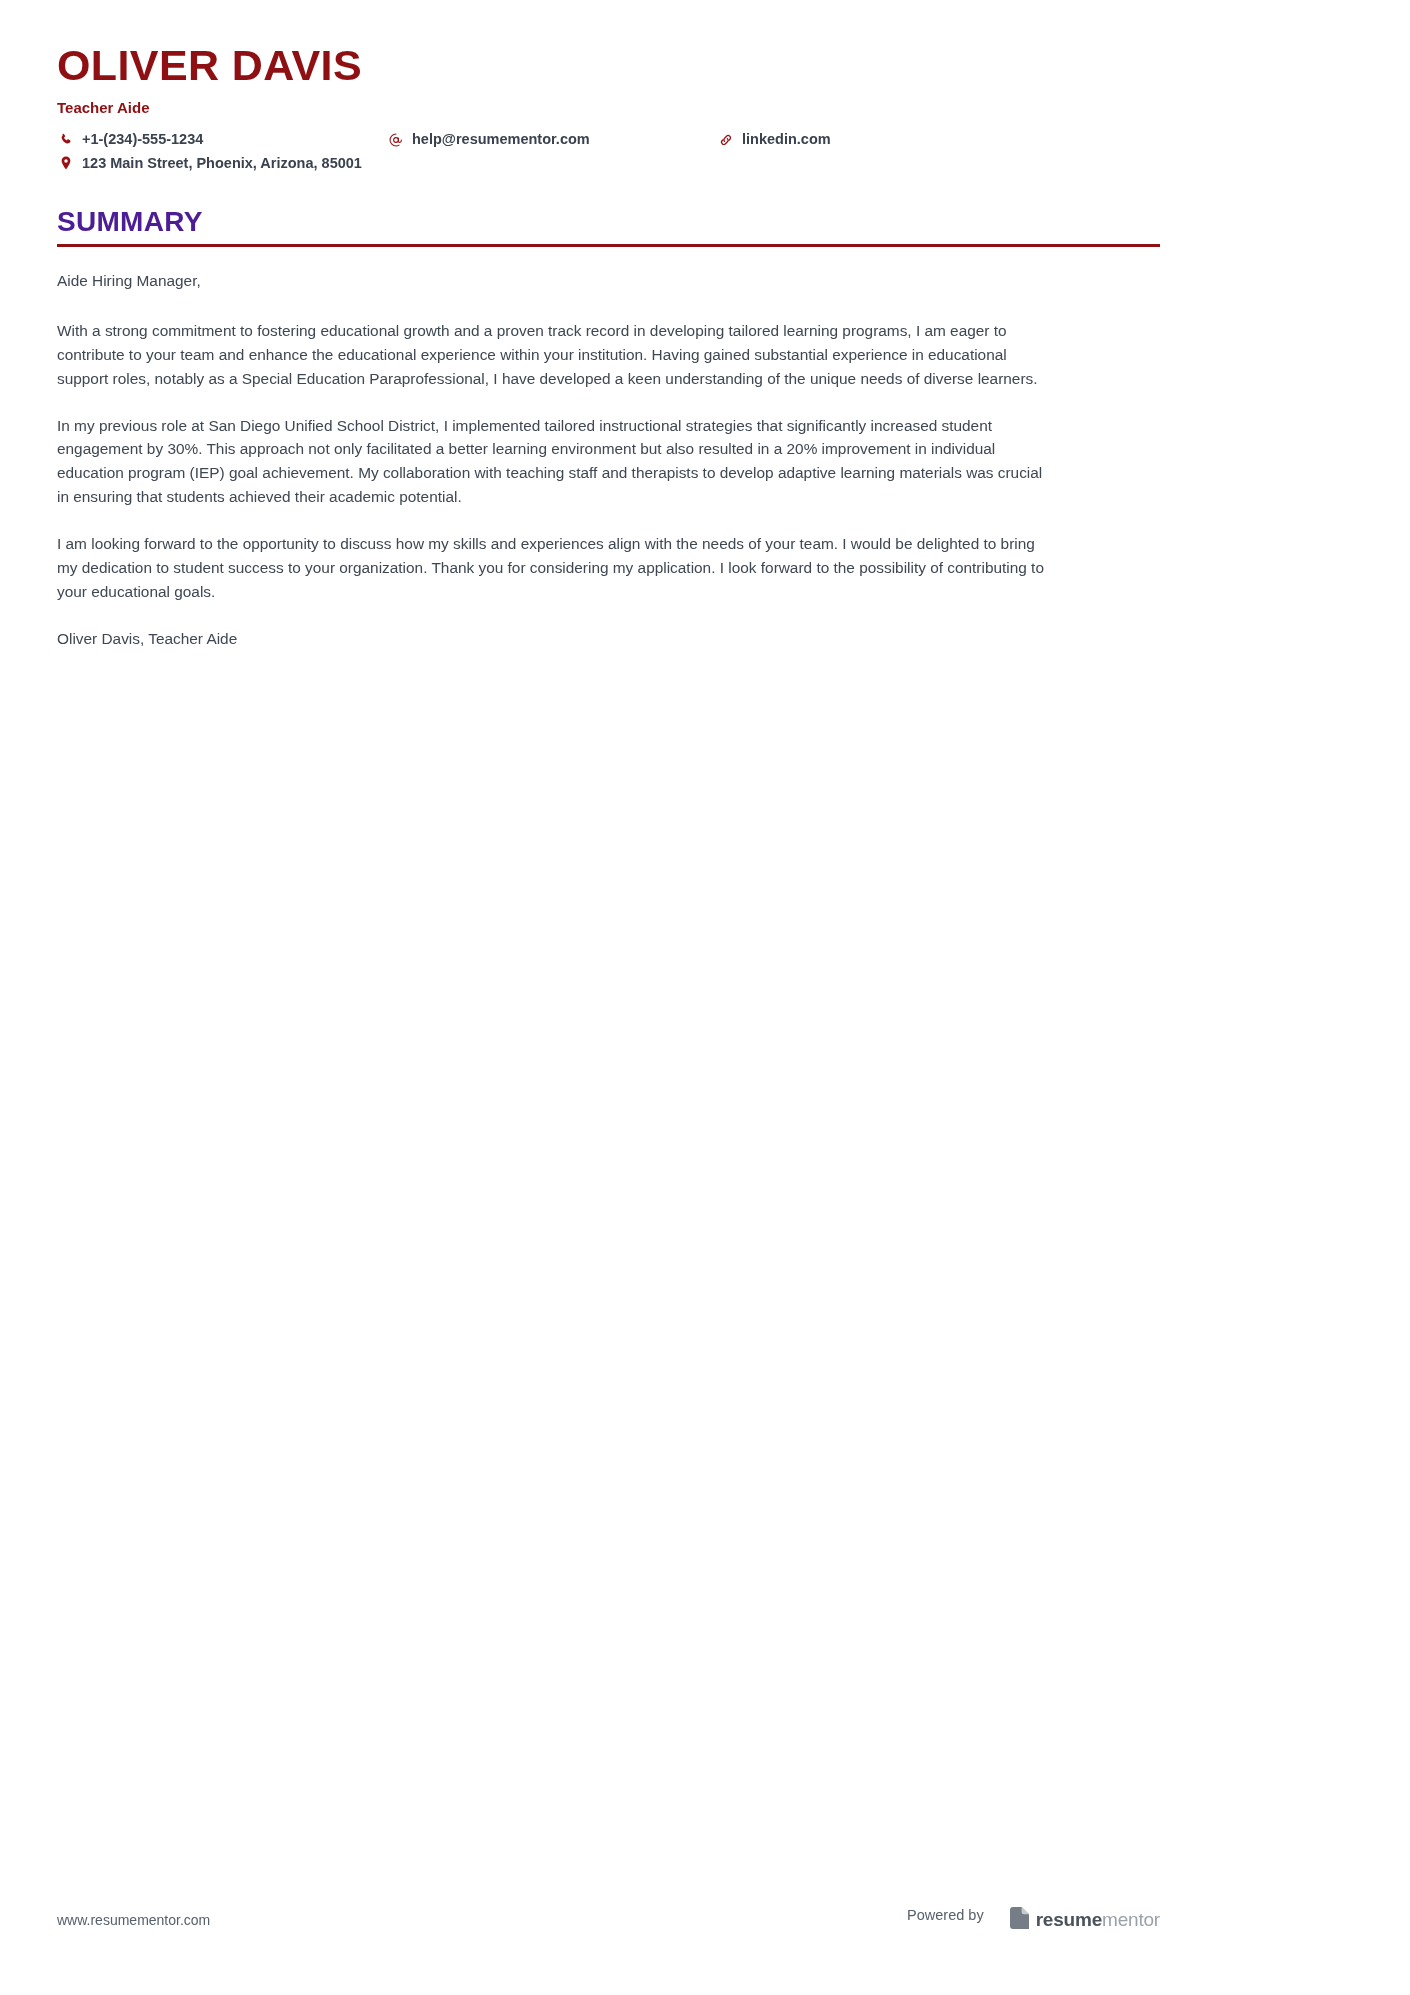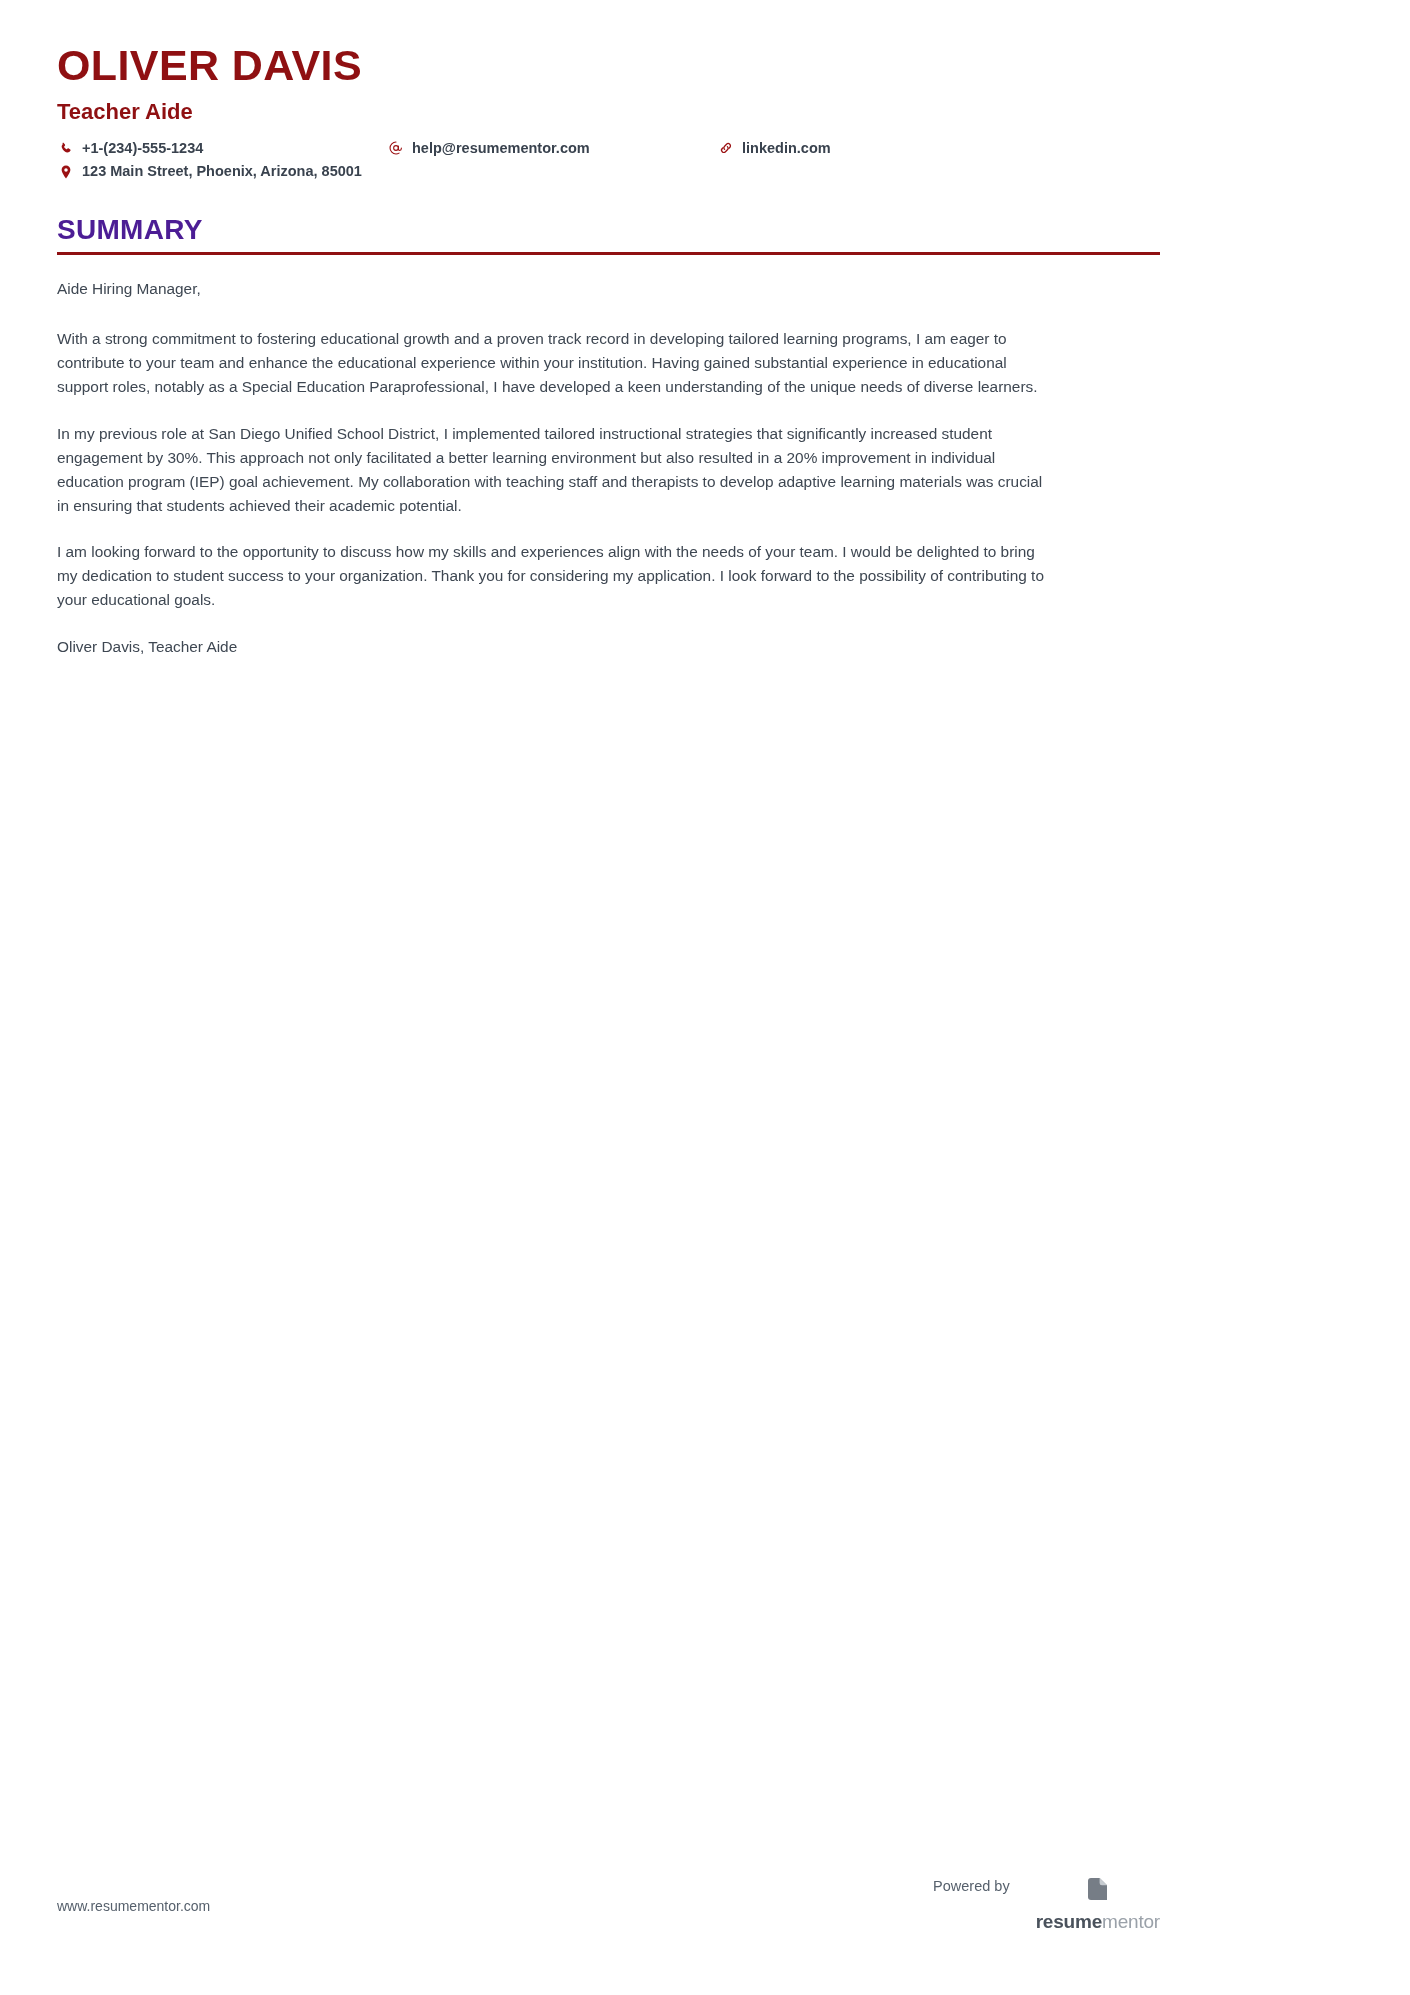--- a/index.html
+++ b/index.html
@@ -31,21 +31,21 @@
   .cand-name {
     font-size: 43px;
     font-weight: bold;
     letter-spacing: 0.4px;
     color: #8f1012;
     line-height: 1.1;
     margin: 0;
     text-transform: uppercase;
   }
   .cand-title {
-    font-size: 22px;
+    font-size: 15px;
     font-weight: bold;
     color: #8f1012;
     margin: 10px 0 0 0;
     line-height: 1.2;
   }
 
   
   .contact-block {
     margin-top: 14px;
   }
@@ -130,21 +130,20 @@
     gap: 26px;
   }
   .powered-by {
     font-size: 14.5px;
     color: #56606c;
   }
   .brand {
     display: flex;
     align-items: center;
     gap: 7px;
-    flex-direction: column;
   }
   .brand-mark { display: block; }
   .brand-word {
     font-size: 19px;
     letter-spacing: -0.2px;
   }
   .brand-word .b-strong { font-weight: bold; color: #4a525c; }
   .brand-word .b-light { font-weight: normal; color: #9aa1a9; }
 </style>
 </head>

